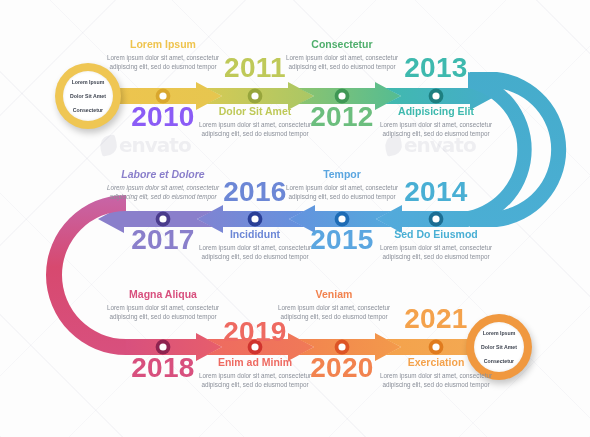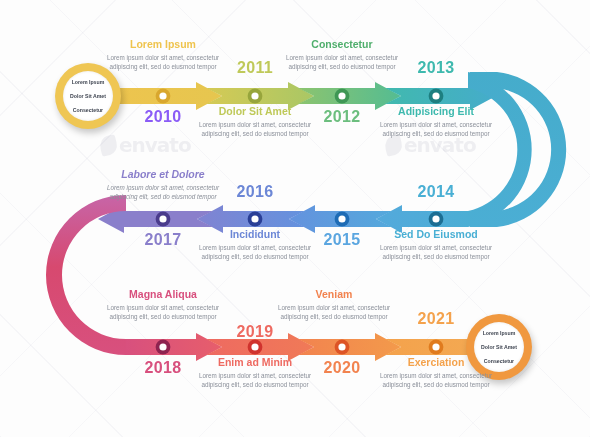--- a/index.html
+++ b/index.html
@@ -44,21 +44,21 @@
     font-size:10.5px;font-weight:700;line-height:13px;margin:0 0 3px 0;
     font-family:"Liberation Sans", sans-serif;
   }
   .blk .bdy{
     font-size:6.3px;line-height:8.6px;color:#8a8f99;
     font-family:"Liberation Sans", sans-serif;
     text-align:center;
   }
   .yr{
     position:absolute;width:110px;text-align:center;
-    font-size:16px;font-weight:700;letter-spacing:.3px;
+    font-size:28px;font-weight:700;letter-spacing:.3px;
     font-family:"Liberation Sans", sans-serif;
     line-height:23px;
   }
 
   
   .cap{position:absolute;border-radius:50%;display:flex;align-items:center;justify-content:center;}
   .cap .inner{
     border-radius:50%;background:#fff;display:flex;align-items:center;justify-content:center;
     box-shadow:inset 0 0 3px rgba(0,0,0,.10);
   }
@@ -253,20 +253,24 @@
     <div class="bdy">Lorem ipsum dolor sit amet, consectetur adipiscing elit, sed do eiusmod tempor</div>
   </div>
   <div class="yr" style="left:108px;top:228px;color:#8A7FCB;">2017</div>
 
   <div class="yr" style="left:200px;top:180px;color:#6C87D6;">2016</div>
   <div class="blk" style="left:189px;top:228px;">
     <div class="ttl" style="color:#6C87D6;">Incididunt</div>
     <div class="bdy">Lorem ipsum dolor sit amet, consectetur adipiscing elit, sed do eiusmod tempor</div>
   </div>
 
+  <div class="blk" style="left:276px;top:168px;">
+    <div class="ttl" style="color:#5BA6E0;">Tempor</div>
+    <div class="bdy">Lorem ipsum dolor sit amet, consectetur adipiscing elit, sed do eiusmod tempor</div>
+  </div>
   <div class="yr" style="left:287px;top:228px;color:#5BA6E0;">2015</div>
 
   <div class="yr" style="left:381px;top:180px;color:#49AFD4;">2014</div>
   <div class="blk" style="left:370px;top:228px;">
     <div class="ttl" style="color:#49AFD4;">Sed Do Eiusmod</div>
     <div class="bdy">Lorem ipsum dolor sit amet, consectetur adipiscing elit, sed do eiusmod tempor</div>
   </div>
 
   <div class="blk" style="left:97px;top:288px;">
     <div class="ttl" style="color:#D8507E;">Magna Aliqua</div>

